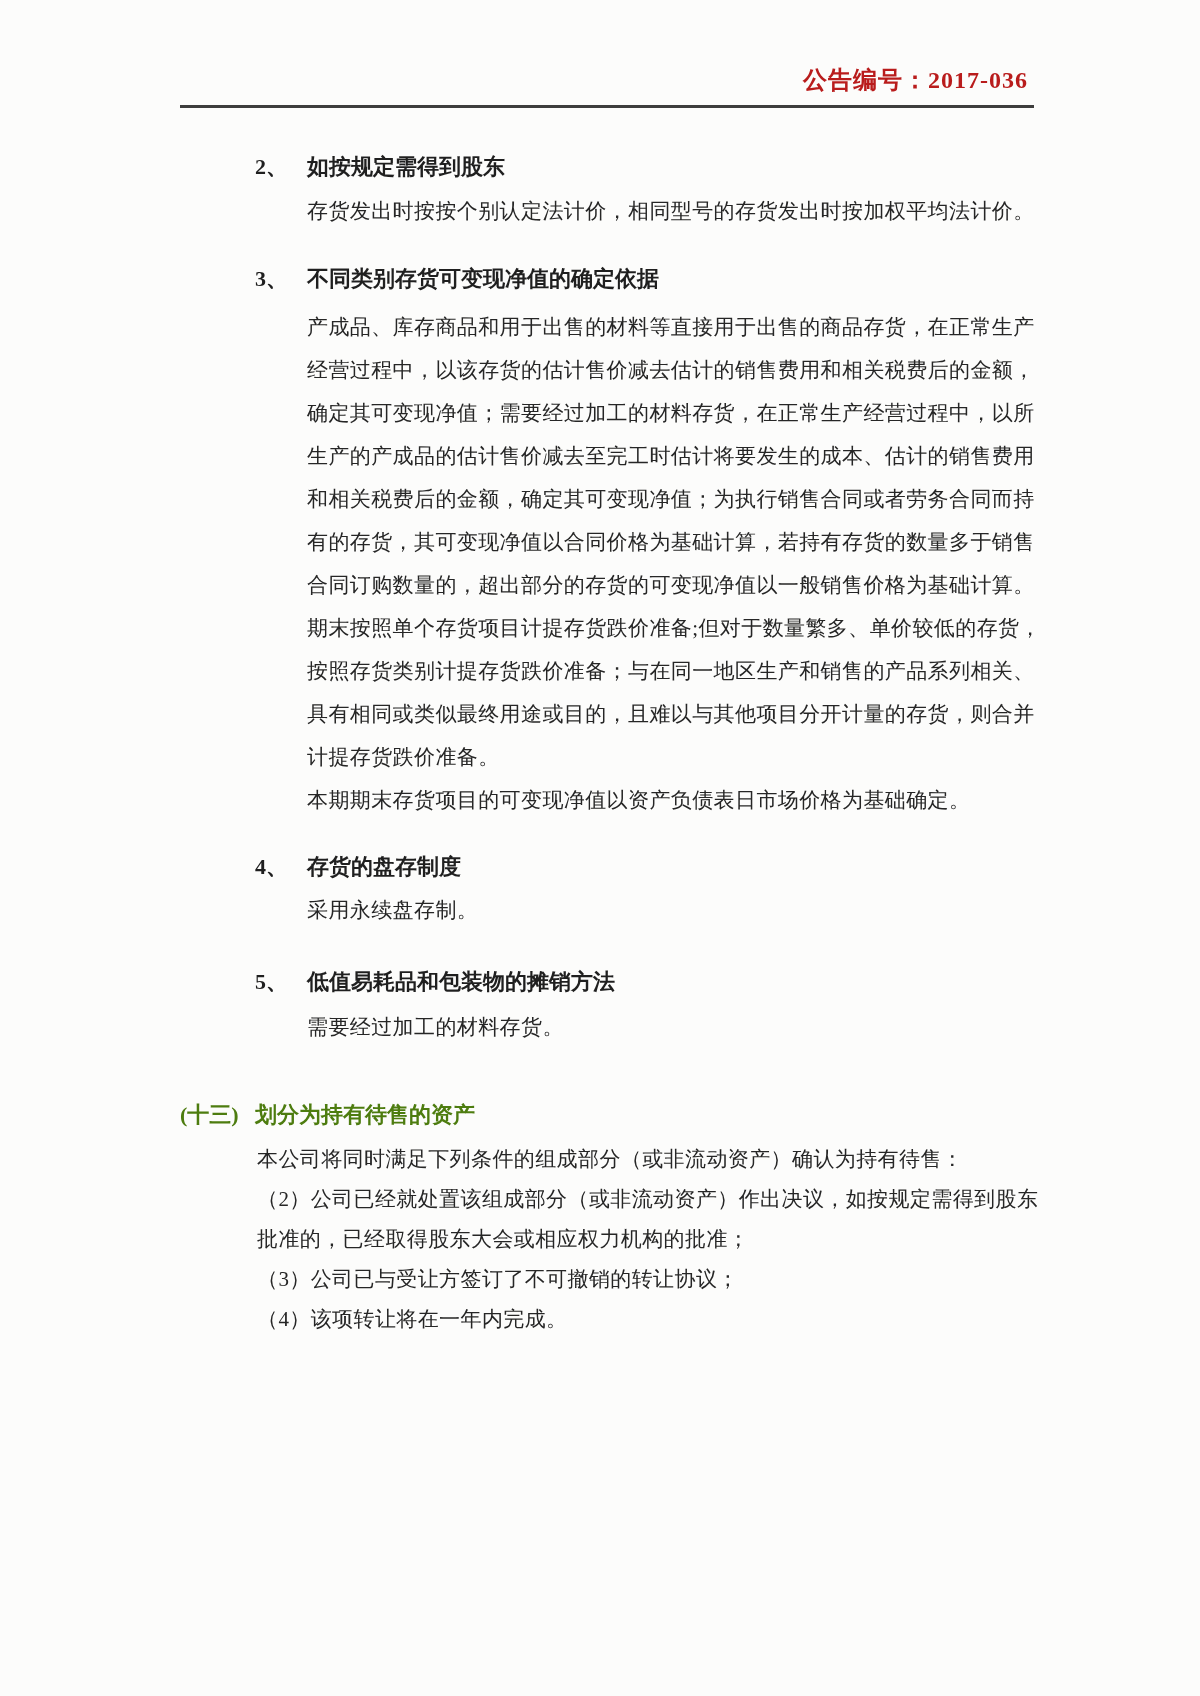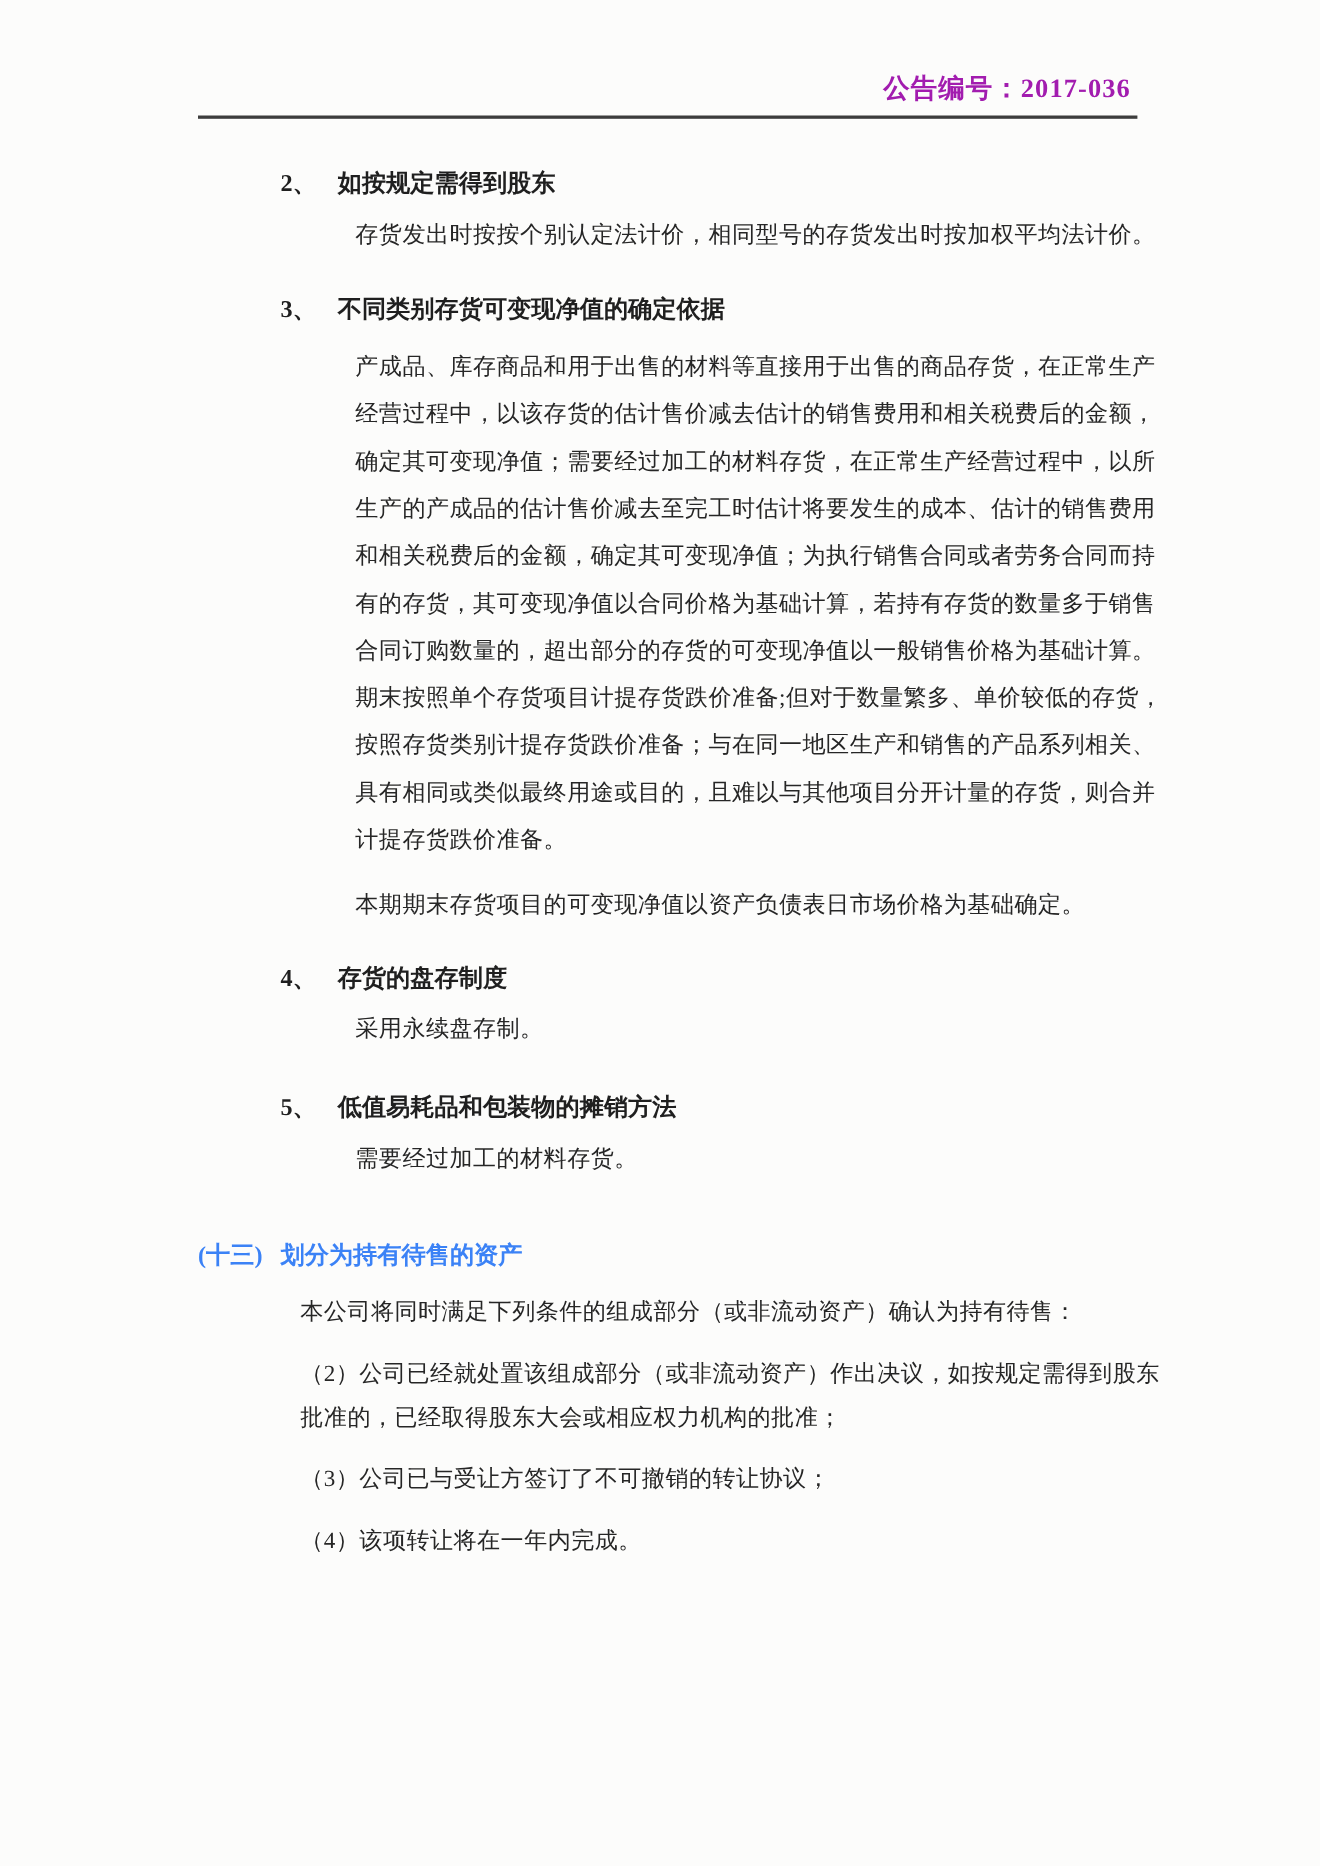--- a/index.html
+++ b/index.html
@@ -17,21 +17,21 @@
   }
   
   .header-row {
     padding: 64px 172px 0 180px;
     text-align: right;
   }
   .notice-no {
     font-size: 24px;
     font-weight: 700;
     letter-spacing: 1px;
-    color: #a21caf;
+    color: #b91c1c;
   }
   .header-rule {
     margin: 9px 166px 0 180px;
     border: 0;
     border-top: 3px solid #3d3d3d;
     height: 0;
   }
   
   .content {
     padding: 0 140px 0 180px;
@@ -45,38 +45,38 @@
     line-height: 30px;
     color: #1f1f1f;
   }
   .sub-num { width: 52px; flex-shrink: 0; }
   .sub-body {
     margin-left: 52px;
     font-size: 21px;
     line-height: 30px;
     letter-spacing: 0.4px;
   }
-  .sub-body p, .sec13-body p { margin: 16px; white-space: pre; }
+  .sub-body p, .sec13-body p { margin: 0; white-space: pre; }
   
   .s2 { margin-top: 44px; }
   .s2 .sub-body { margin-top: 14px; }
   .s3 { margin-top: 38px; }
   .s3 .sub-body { margin-top: 12px; line-height: 43px; }
   .s4 { margin-top: 30px; }
   .s4 .sub-body { margin-top: 13px; }
   .s5 { margin-top: 42px; }
   .s5 .sub-body { margin-top: 15px; }
   
   .sec13 { margin-top: 58px; }
   .sec13-heading {
     display: flex;
     font-weight: 700;
     font-size: 22px;
     line-height: 30px;
-    color: #3b82f6;
+    color: #4d7c0f;
   }
   .sec13-num { width: 75px; flex-shrink: 0; }
   .sec13-body {
     margin-left: 77px;
     margin-top: 9px;
     font-size: 21px;
     line-height: 40px;
     letter-spacing: 0.4px;
   }
 </style>

